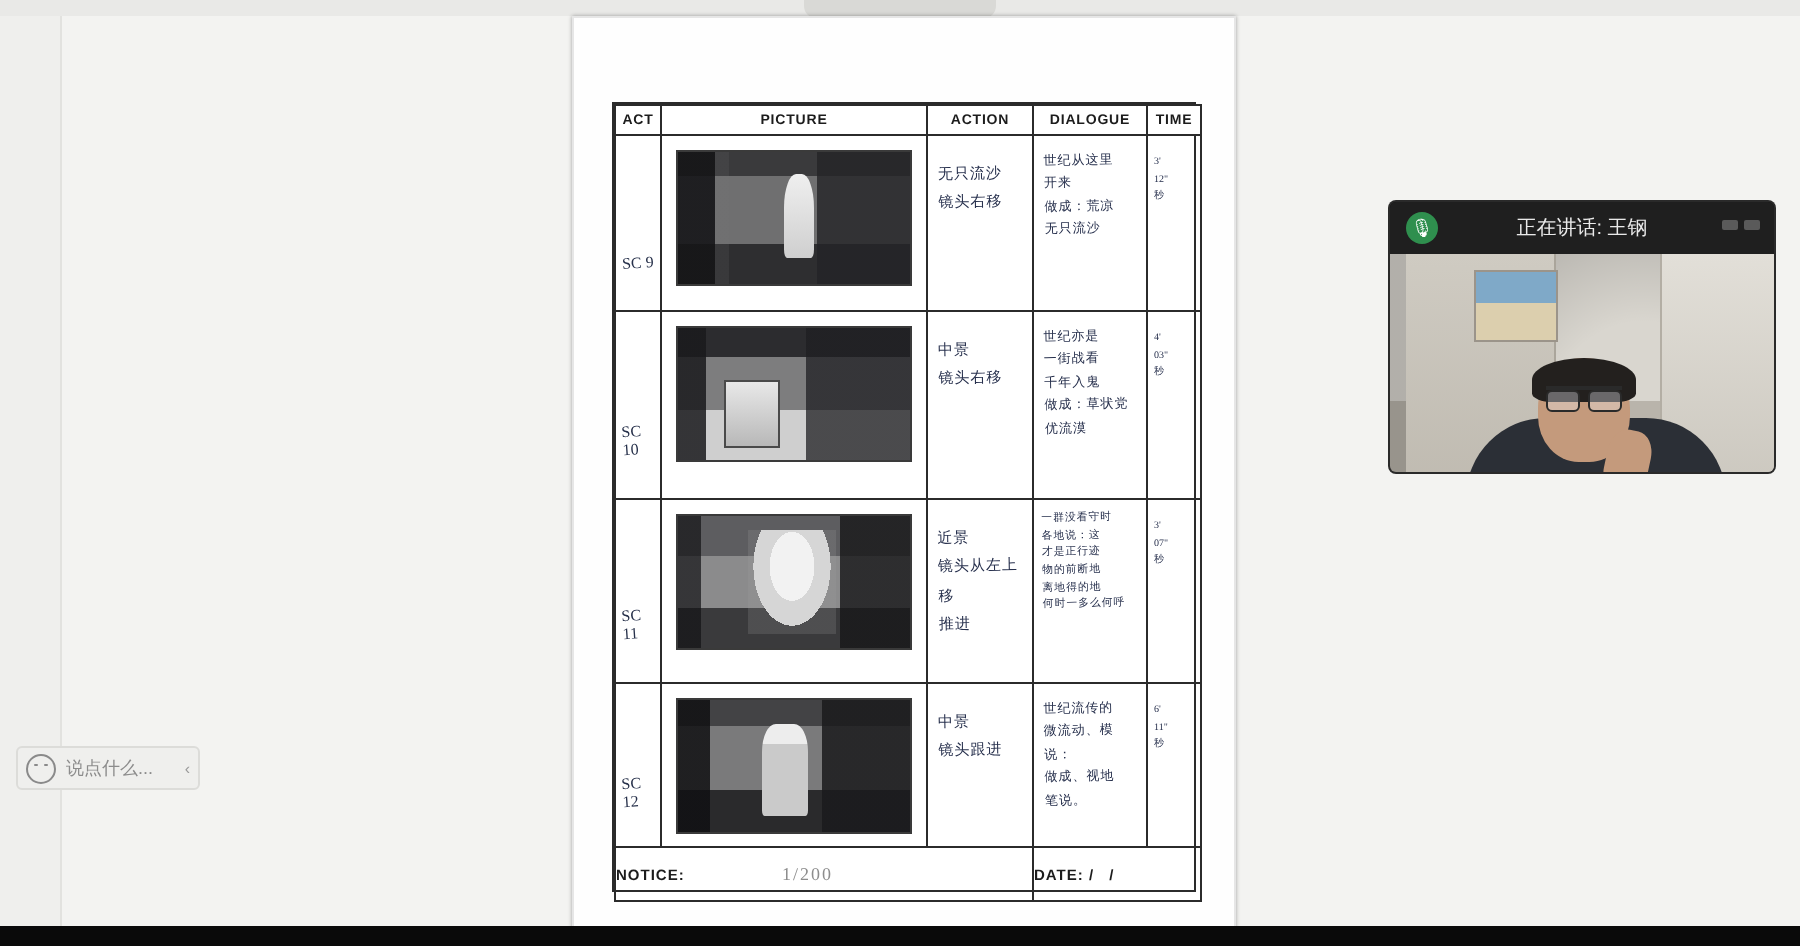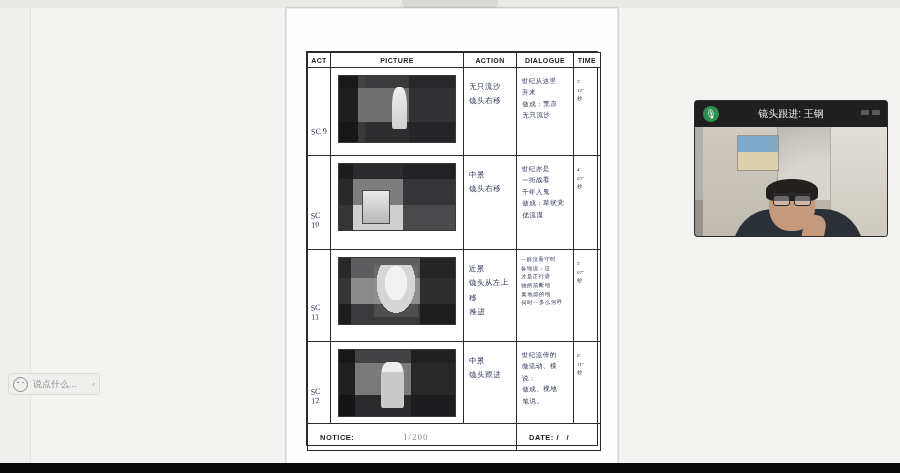--- a/index.html
+++ b/index.html
@@ -190,21 +190,21 @@
     line-height: 1.7;
     padding: 10px 2px 0 3px;
   }
   .footer-row td {
     height: 26px;
     vertical-align: middle;
     font-size: 7.5px;
     font-weight: bold;
     letter-spacing: 0.5px;
     color: #1c1c1c;
-    padding-left: 12px;
+    padding-left: 0;
   }
   .page-num {
     font-family: "Liberation Serif", serif;
     color: #8d8d8d;
     font-size: 9px;
     font-weight: normal;
     letter-spacing: 1px;
   }
   .date-cell { text-align: left; padding-left: 5px; }
   .date-slashes { font-weight: bold; letter-spacing: 3px; }
@@ -550,21 +550,21 @@
     <div class="chat-entry">
       <span class="smiley"></span>
       <span class="chat-placeholder">说点什么...</span>
       <span class="chat-caret">‹</span>
     </div>
   </div>
 
   <div class="video-tile">
     <div class="video-header">
       <span class="mic-badge">🎙</span>
-      <span>镜头跟进: 王钢</span>
+      <span>正在讲话: 王钢</span>
       <span class="header-dots">
           <i></i>
           <i></i>
         </span>
     </div>
     <div class="video-body">
       <div class="wall-panel"></div>
       <div class="wall-right"></div>
       <div class="poster"></div>
       <div class="person-body"></div>

